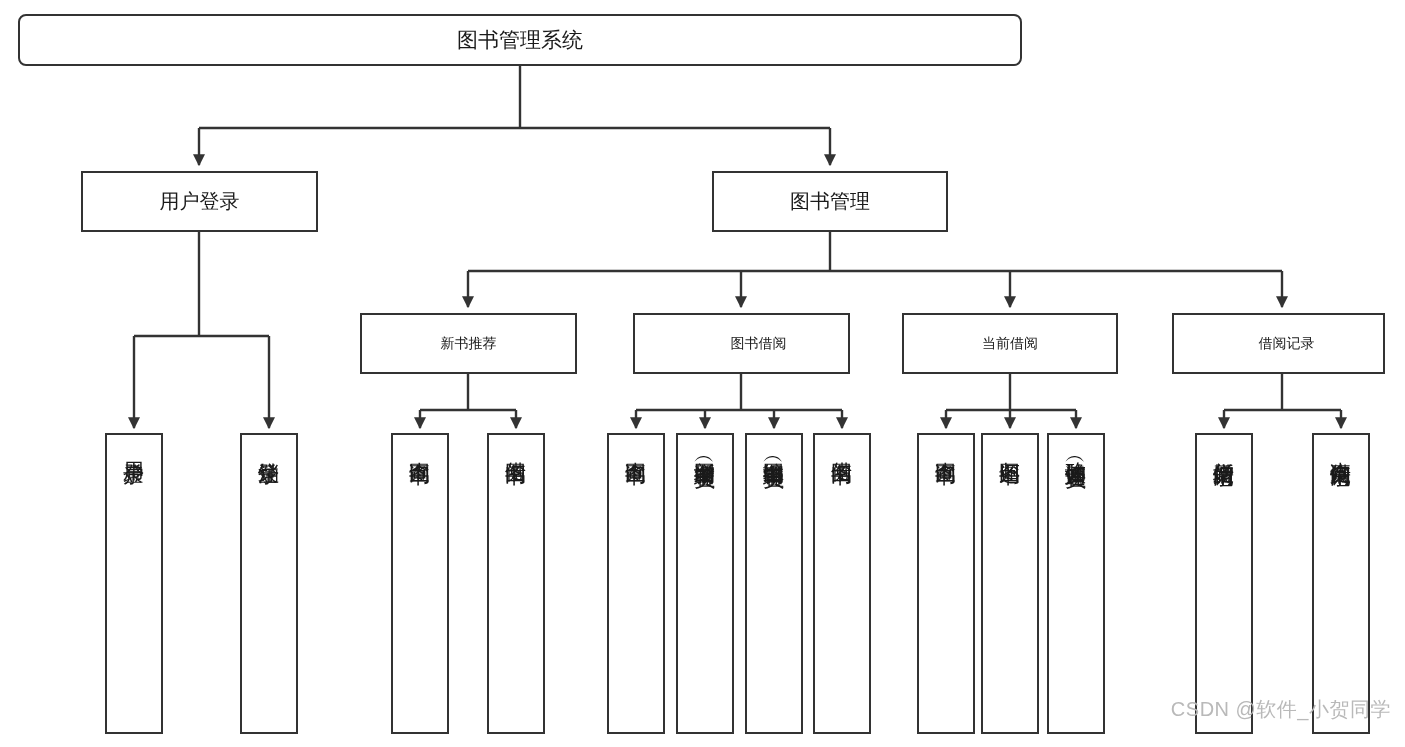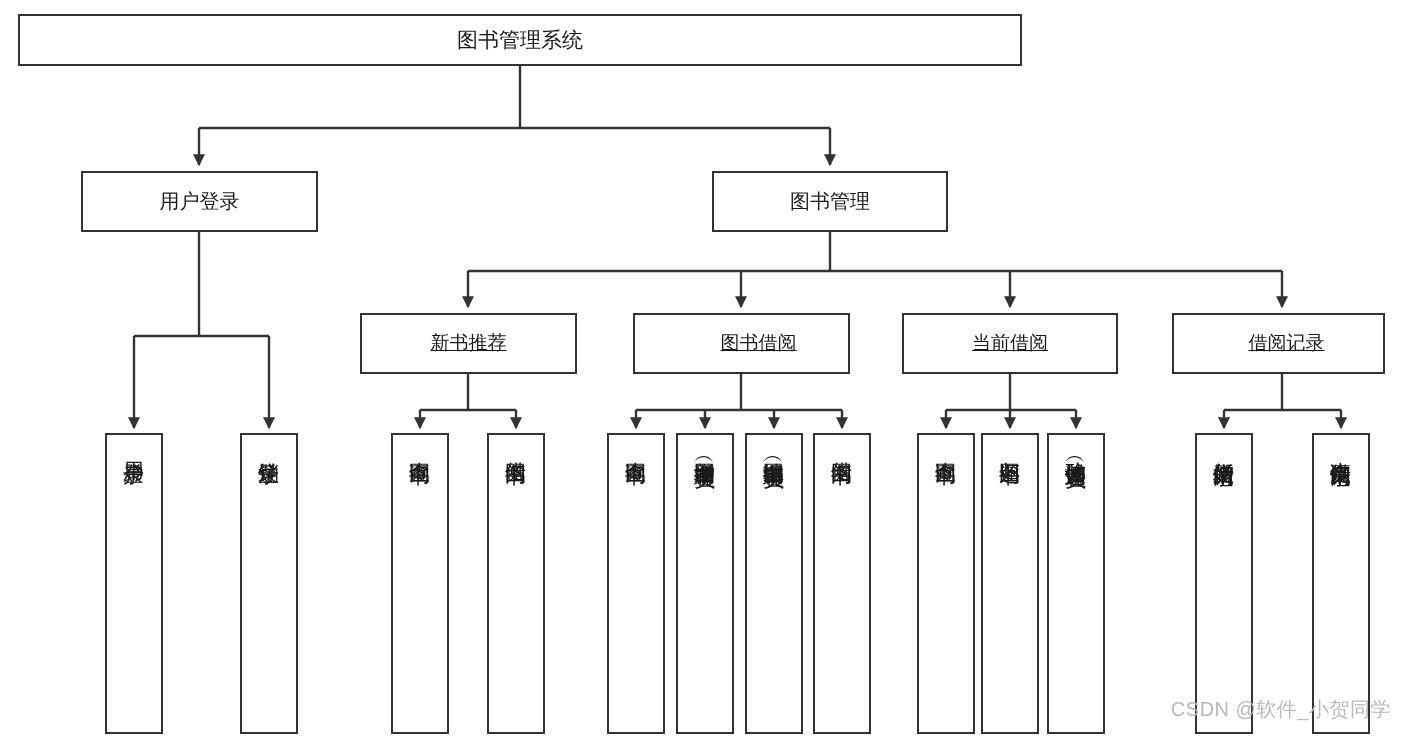--- a/index.html
+++ b/index.html
@@ -36,21 +36,21 @@
     color: #1a1a1a;
   }
   .node .label {
     display: block;
     text-align: center;
     line-height: 1.18;
     white-space: nowrap;
   }
   .node.root .label { font-size: 21px; }
   .node.lvl1 .label { font-size: 20px; }
-  .node.lvl2 .label { font-size: 19px; text-decoration: underline; }
+  .node.lvl2 .label { font-size: 14px; }
   .node.leaf {
     align-items: flex-start;
     padding-top: 10px;
   }
   .node.leaf .label {
     writing-mode: vertical-rl;
     text-orientation: upright;
     font-size: 21px;
     letter-spacing: 1px;
     line-height: 1;
@@ -117,21 +117,21 @@
       <path d="M 1010 410 L 1010 428" marker-end="url(#arrow)"></path>
       <path d="M 1076 410 L 1076 428" marker-end="url(#arrow)"></path>
 
       <path d="M 1282 374 L 1282 410"></path>
       <path d="M 1224 410 L 1341 410"></path>
       <path d="M 1224 410 L 1224 428" marker-end="url(#arrow)"></path>
       <path d="M 1341 410 L 1341 428" marker-end="url(#arrow)"></path>
     </g>
   </svg>
 
-  <div class="node root" style="left:18px; top:14px; width:1004px; height:52px;">
+  <div class="node root" style="left:18px; top:14px; width:1004px; height:52px;border-radius:8px;">
     <span class="label">图书管理系统</span>
   </div>
 
   <div class="node lvl1" style="left:81px; top:171px; width:237px; height:61px;">
     <span class="label">用户登录</span>
   </div>
 
   <div class="node lvl1" style="left:712px; top:171px; width:236px; height:61px;">
     <span class="label">图书管理</span>
   </div>

